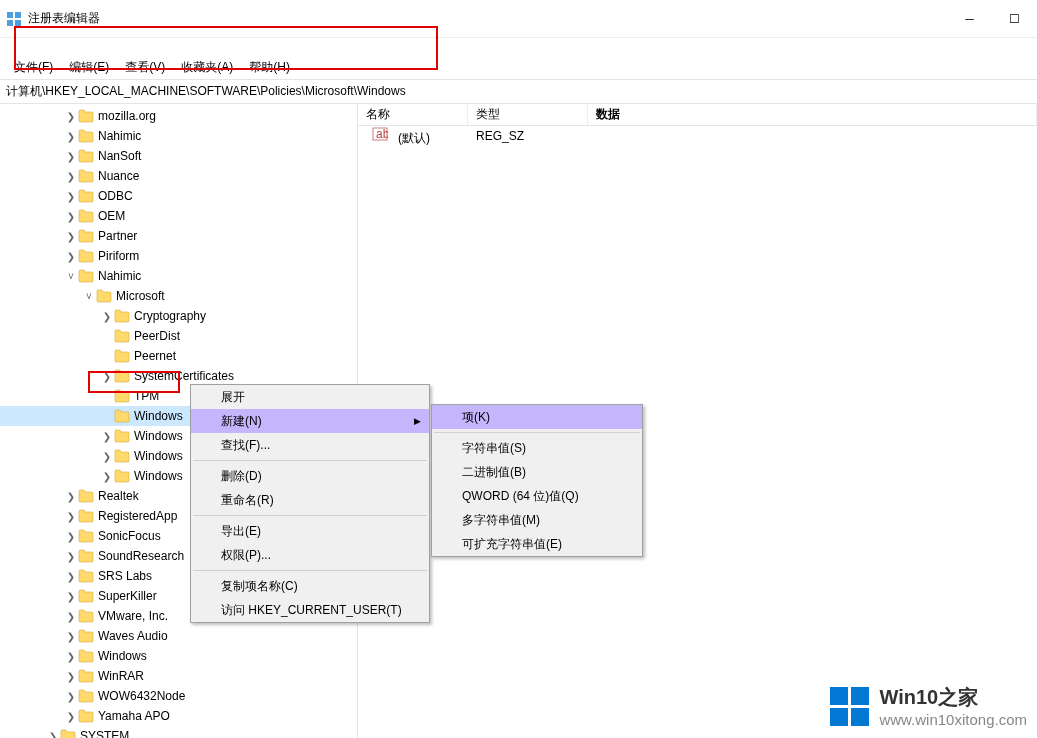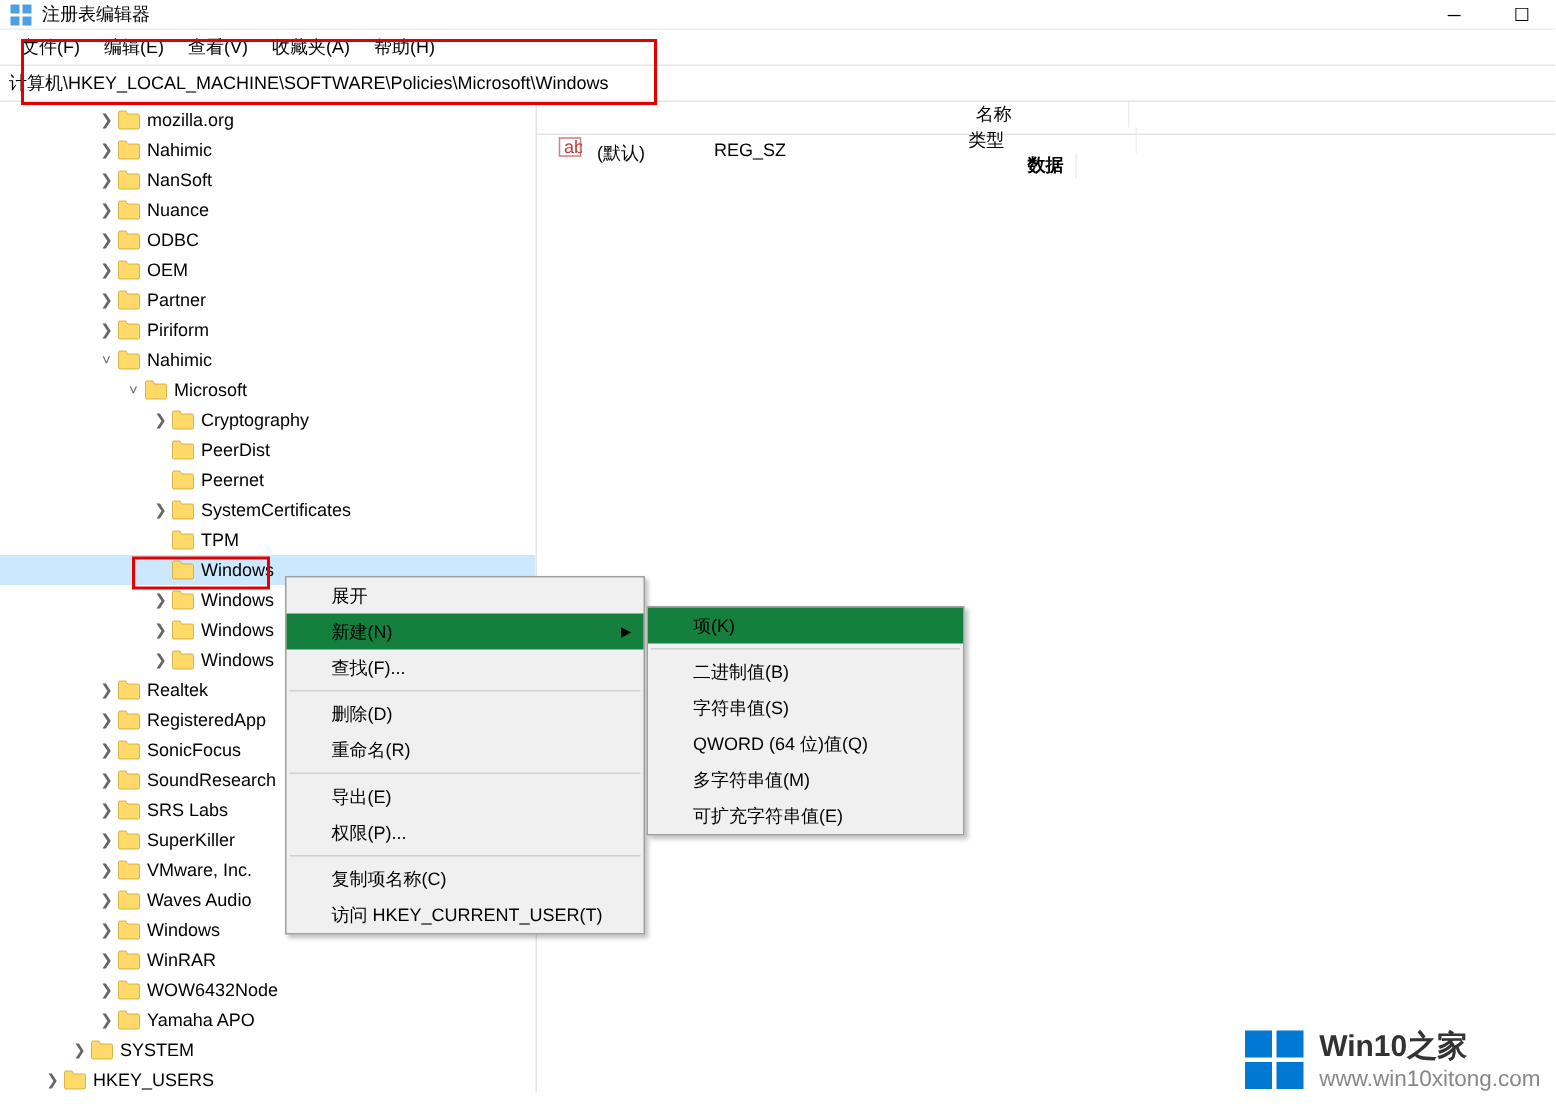--- a/index.html
+++ b/index.html
@@ -1,60 +1,60 @@
 <!DOCTYPE html>
 <html><head>
 <meta charset="utf-8">
 <style>
 * { margin: 0; padding: 0; box-sizing: border-box; font-family: "Microsoft YaHei", "Segoe UI", Tahoma, sans-serif; font-size: 12px; }
 body { background: #fff; width: 1037px; height: 738px; overflow: hidden; position: relative; }
 
-.titlebar { height: 20px; display: flex; align-items: center; padding-left: 6px; border-bottom: 1px solid #eee; }
+.titlebar { height: 38px; display: flex; align-items: center; padding-left: 6px; border-bottom: 1px solid #eee; }
 .titlebar .app-icon { width: 16px; height: 16px; margin-right: 6px; display: inline-flex; align-items: center; justify-content: center; }
 .titlebar .title { color: #000; }
 .titlebar .controls { margin-left: auto; display: flex; }
 .titlebar .ctrl { width: 45px; height: 30px; display: flex; align-items: center; justify-content: center; color: #000; }
 
-.menubar { height: 24px; display: flex; align-items: center; padding: 0 6px; border-bottom: 1px solid #e5e5e5; }
+.menubar { height: 24px; display: flex; align-items: center; padding: 0 6px; border-bottom: 1px solid #e5e5e5; margin-top: 18px; }
 .menubar .item { padding: 3px 8px; cursor: default; }
 
 .addressbar { height: 24px; display: flex; align-items: center; padding: 0 6px; border-bottom: 1px solid #e5e5e5; }
 .addressbar .path { white-space: nowrap; color: #000; }
 
 .main { display: flex; height: calc(100% - 78px); }
 .tree-pane { width: 358px; border-right: 1px solid #e5e5e5; overflow: hidden; position: relative; }
 .list-pane { flex: 1; position: relative; }
 
 .tree { padding: 2px 0; }
 .tree-row { display: flex; align-items: center; height: 20px; white-space: nowrap; cursor: default; }
 .tree-row .spacer { display: inline-block; }
 .tree-row .expander { width: 14px; text-align: center; color: #666; font-size: 10px; display: inline-block; }
 .tree-row .folder-icon { width: 16px; height: 14px; display: inline-flex; align-items: center; justify-content: center; margin-right: 4px; }
 .tree-row .label { color: #000; }
 .tree-row.selected { background: #cce8ff; }
 
-.list-header { display: flex; height: 22px; border-bottom: 1px solid #e5e5e5; align-items: center; flex-direction: column; }
+.list-header { display: flex; height: 22px; border-bottom: 1px solid #e5e5e5; align-items: center; }
 .list-header .col { padding: 0 8px; color: #000; border-right: 1px solid #eee; height: 100%; display: flex; align-items: center; }
 .col-name { width: 110px; }
 .col-type { width: 120px; }
 .col-data { flex: 1; font-weight: bold; }
 
 .list-row { display: flex; align-items: center; height: 20px; }
 .list-row .cell { padding: 0 8px; }
 .val-icon { width: 28px; height: 16px; display: inline-flex; align-items: center; justify-content: center; margin-right: 4px; }
 
 .redbox { position: absolute; border: 2px solid #e30000; pointer-events: none; z-index: 5; }
 .redbox.menu-addr { left: 14px; top: 26px; width: 424px; height: 44px; }
 .redbox.tree-sel { left: 88px; top: 371px; width: 92px; height: 22px; }
 .redbox.submenu-first { left: 432px; top: 404px; width: 210px; height: 24px; }
 
 .context-menu { position: absolute; background: #f0f0f0; border: 1px solid #a0a0a0; box-shadow: 2px 2px 3px rgba(0,0,0,0.25); z-index: 10; }
 .context-menu.main-cm { left: 190px; top: 384px; width: 240px; }
 .context-menu .cm-item { height: 24px; display: flex; align-items: center; padding: 0 24px 0 30px; cursor: default; position: relative; }
-.context-menu .cm-item.hover { background: #15803d; }
+.context-menu .cm-item.hover { background: #c4b5fd; }
 .context-menu .cm-item .arrow { position: absolute; right: 8px; font-size: 9px; color: #000; }
 .context-menu .cm-sep { height: 1px; background: #d0d0d0; margin: 3px 2px; }
 
 .context-menu.sub-cm { left: 431px; top: 404px; width: 212px; }
 
 .watermark { position: absolute; right: 10px; bottom: 10px; display: flex; align-items: center; gap: 10px; z-index: 2; }
 .watermark .wlogo { display: grid; grid-template-columns: 18px 18px; grid-template-rows: 18px 18px; gap: 3px; }
 .watermark .wlogo div { background: #0078d4; }
 .watermark .wtext .big { font-size: 20px; font-weight: 600; color: #333; }
 .watermark .wtext .small { font-size: 15px; color: #888; text-align: center; }
@@ -485,24 +485,24 @@
       <span>访问 HKEY_CURRENT_USER(T)</span>
     </div>
 </div>
 
 <div class="context-menu sub-cm">
   <div class="cm-item hover">
       <span>项(K)</span>
     </div>
   <div class="cm-sep"></div>
   <div class="cm-item">
+      <span>字符串值(S)</span>
+    </div>
+  <div class="cm-item">
       <span>二进制值(B)</span>
-    </div>
-  <div class="cm-item">
-      <span>字符串值(S)</span>
     </div>
   <div class="cm-item">
       <span>QWORD (64 位)值(Q)</span>
     </div>
   <div class="cm-item">
       <span>多字符串值(M)</span>
     </div>
   <div class="cm-item">
       <span>可扩充字符串值(E)</span>
     </div>

